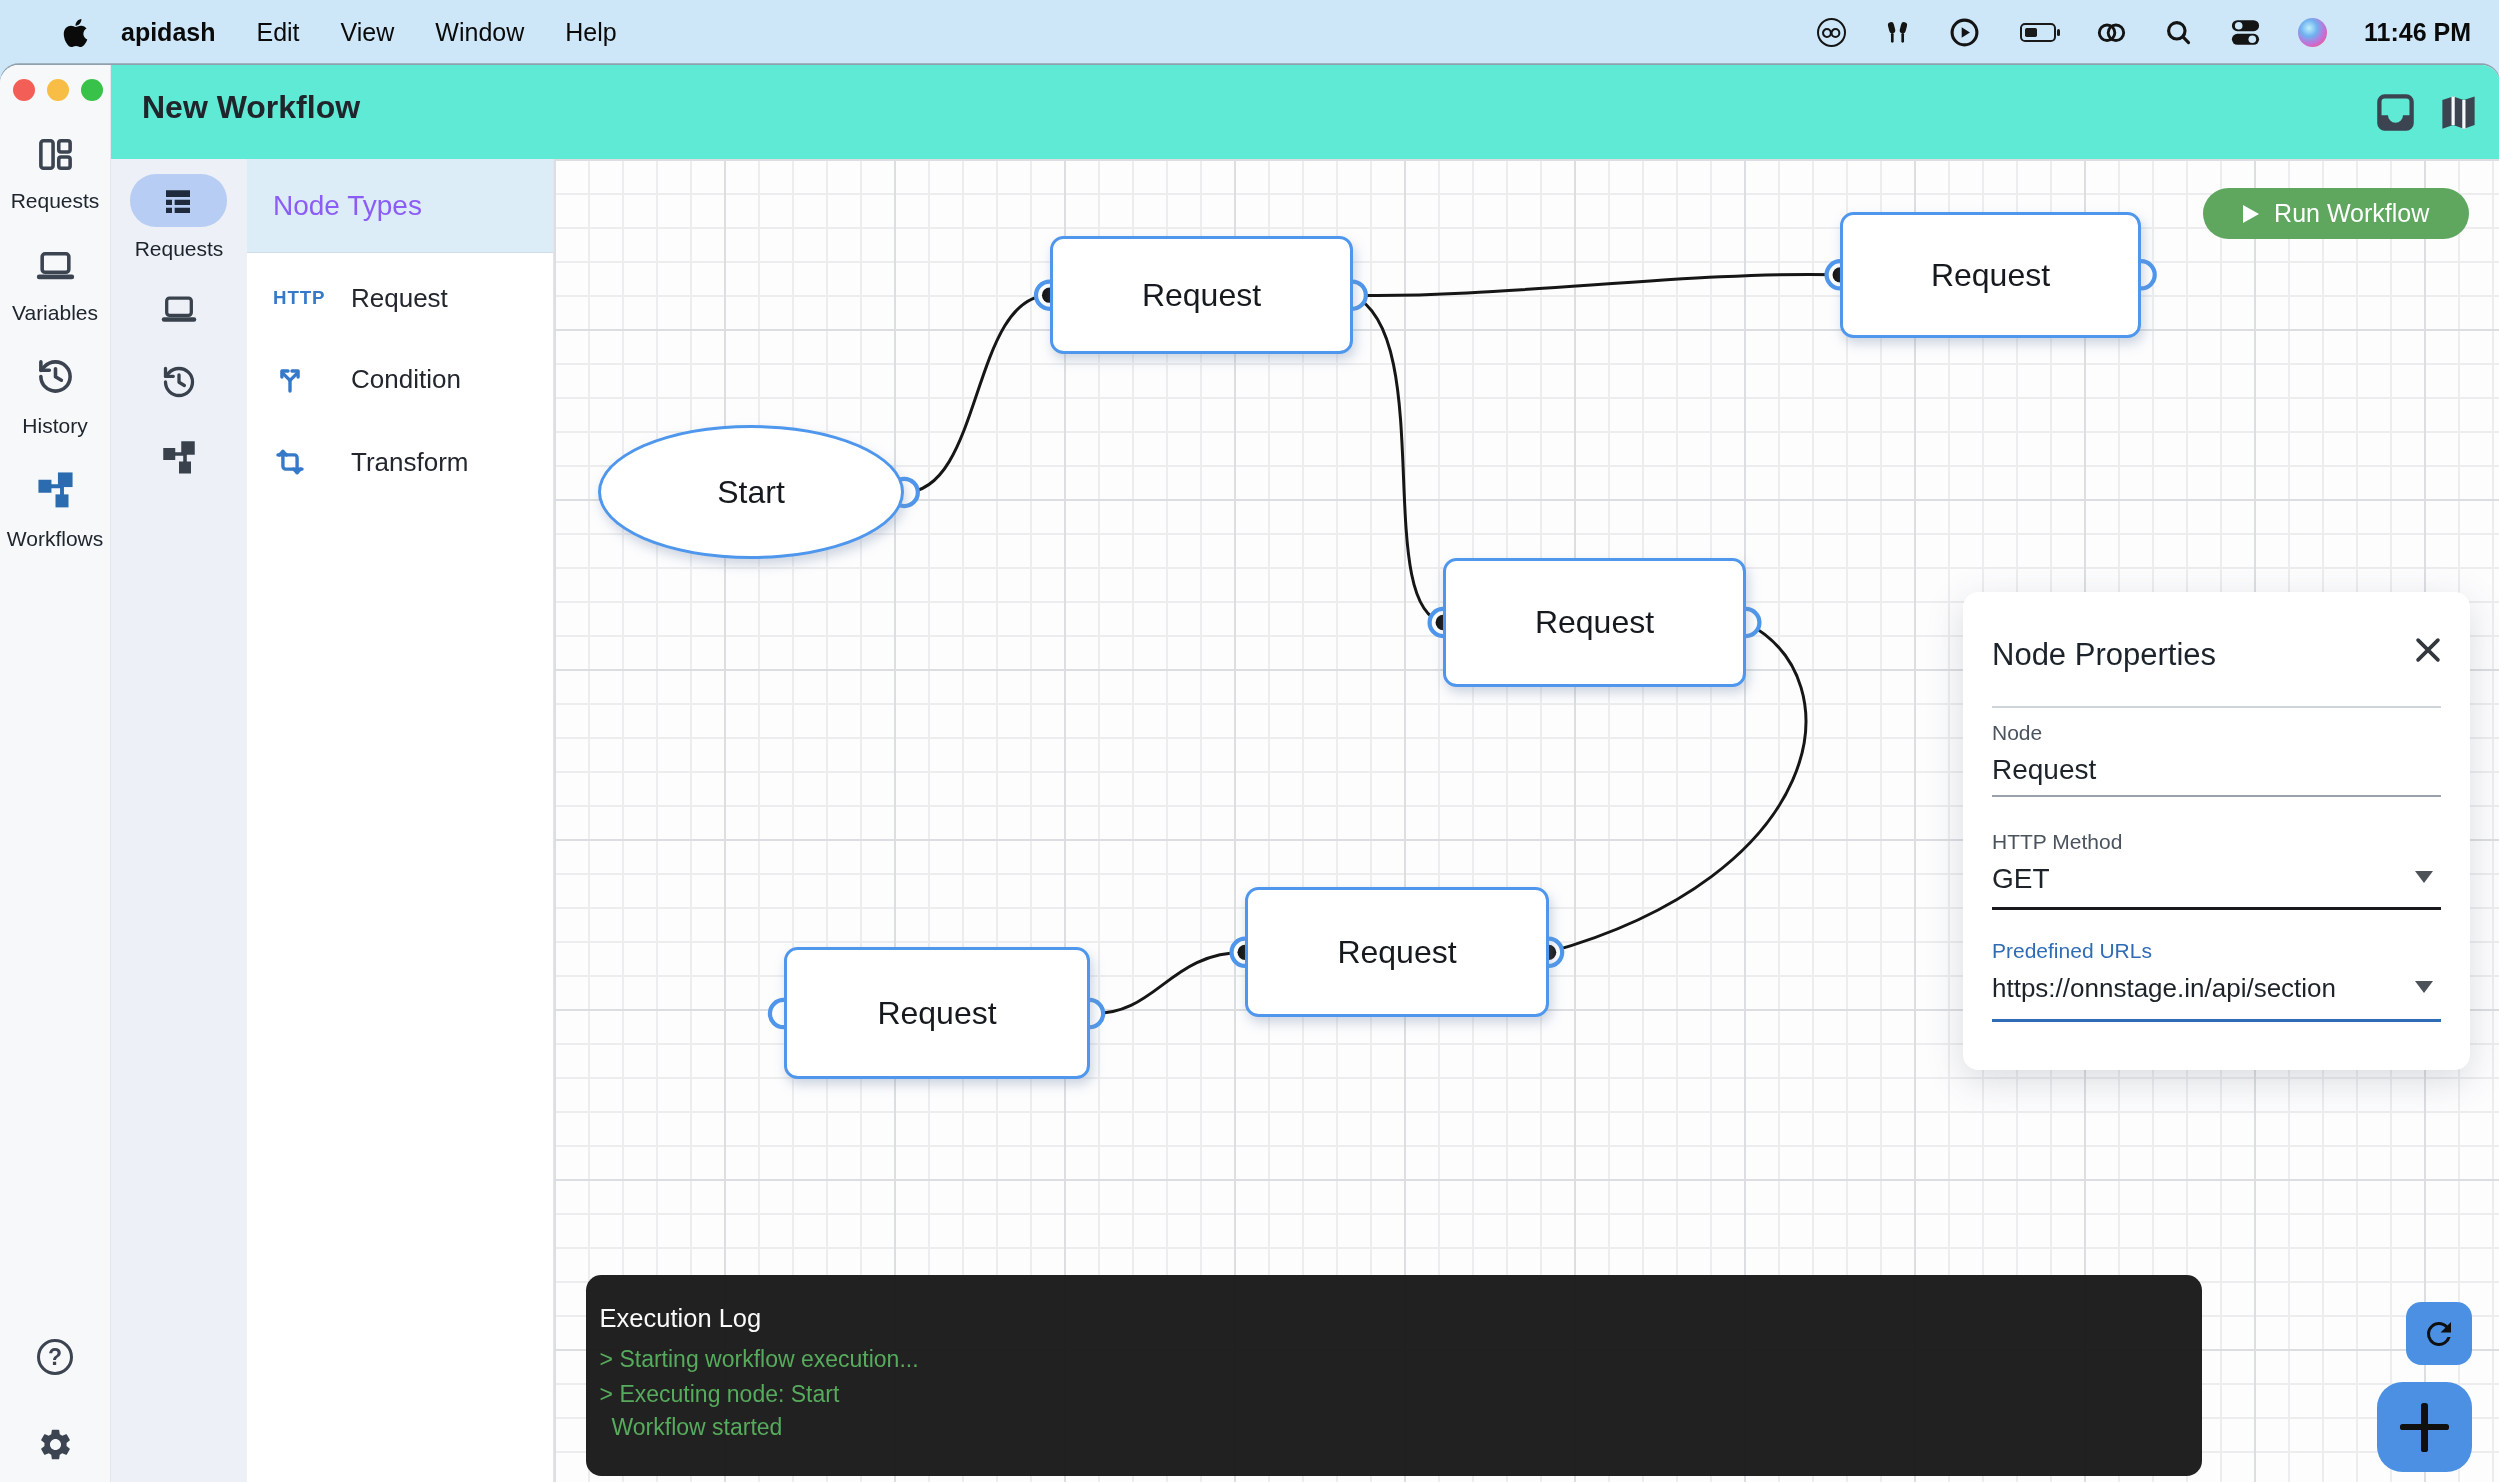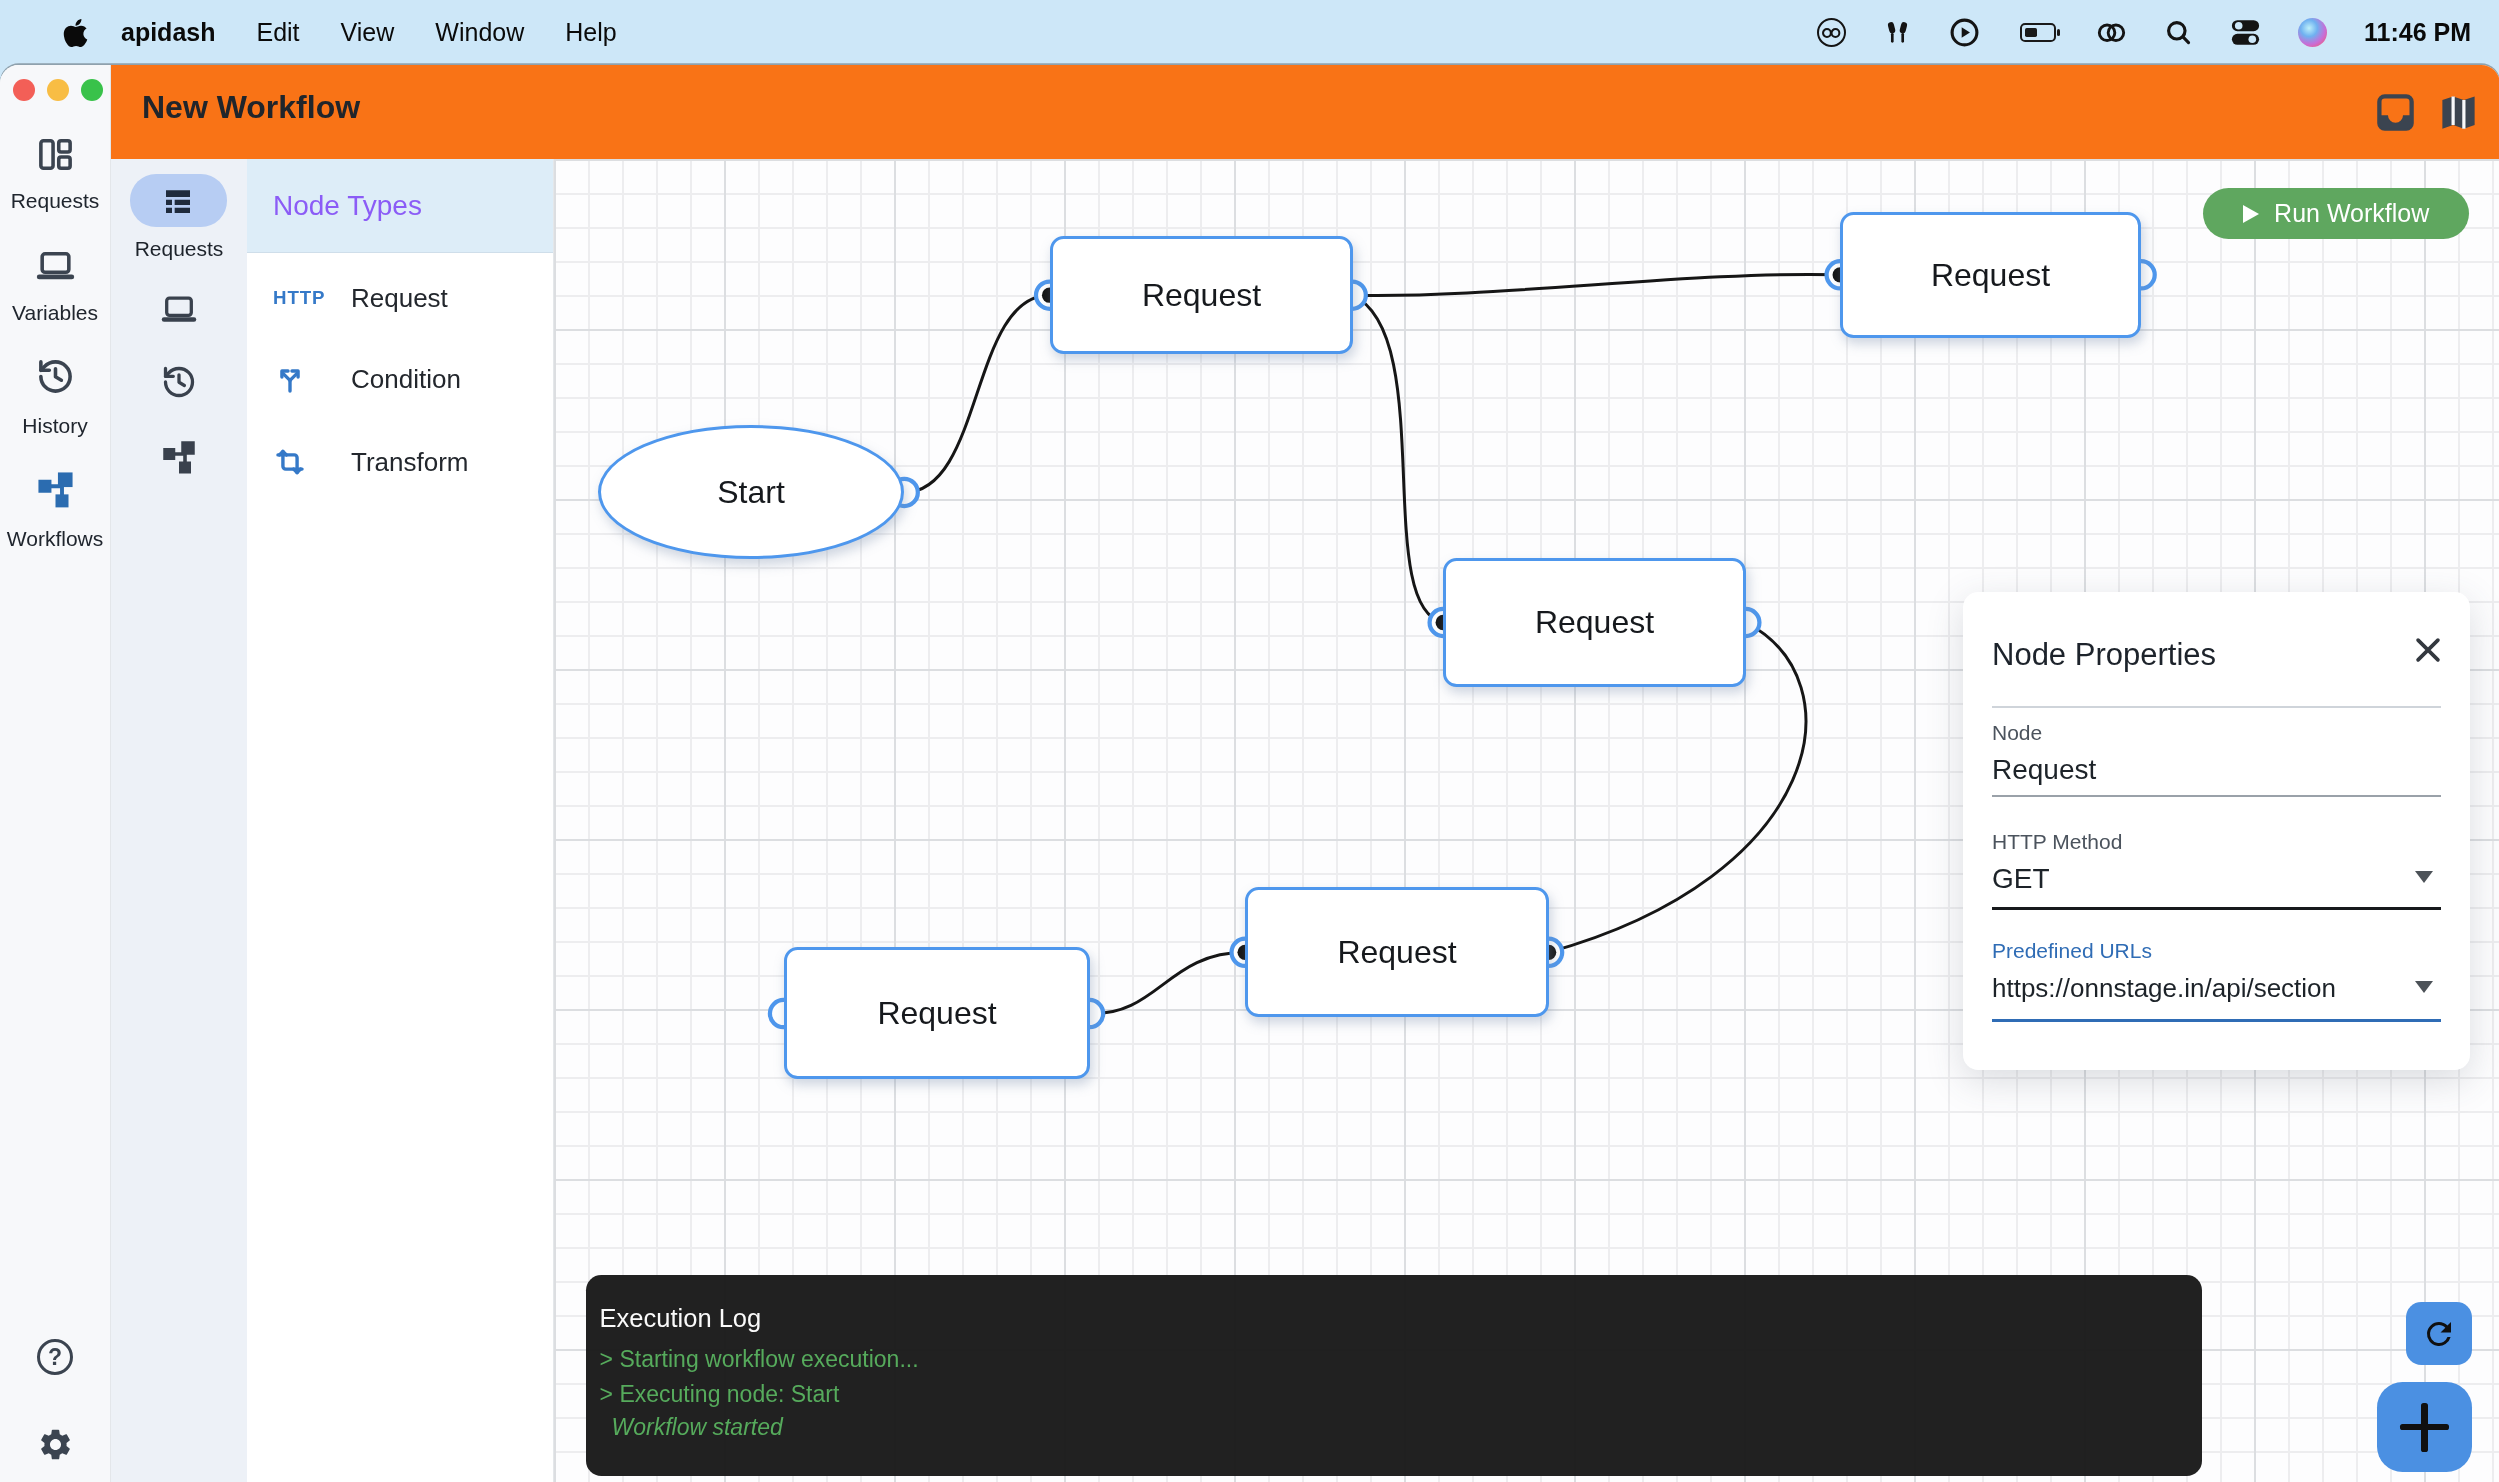--- a/index.html
+++ b/index.html
@@ -29,21 +29,21 @@
   .tl.red{ background:#f35f57; } .tl.yellow{ background:#f8bd44; } .tl.green{ background:#39c24a; }
 
   
   .rail { position:absolute; left:0; top:0; width:111px; height:1418px; background:#f7f8fa; border-right:1.7px solid #e3e6ea; z-index:20; }
   .ri { position:absolute; left:0; width:110px; text-align:center; }
   .ri svg { display:inline-block; }
   .rlabel { position:absolute; left:0; width:110px; text-align:center; font-size:21px; color:#20262e; }
   .helpcirc { margin:0 auto; width:36px; height:36px; border:3px solid #3b4450; border-radius:50%; font-size:23px; font-weight:700; color:#3b4450; display:flex; align-items:center; justify-content:center; }
 
   
-  .header { position:absolute; left:111px; top:0; width:2388px; height:94px; background:#f97316; z-index:10; }
+  .header { position:absolute; left:111px; top:0; width:2388px; height:94px; background:#5eead4; z-index:10; }
   .wtitle { position:absolute; left:31px; top:24px; font-size:32px; font-weight:600; color:#20252b; }
   .hicon { position:absolute; top:25.5px; width:43px; height:43px; }
 
   
   .rail2 { position:absolute; left:111px; top:94px; width:136px; height:1324px; background:#edf1f7; z-index:9; }
   .pill { position:absolute; left:18.7px; top:15.3px; width:97px; height:53px; border-radius:26px; background:#b7cdf3; display:flex; align-items:center; justify-content:center; }
   .r2label { position:absolute; left:0; top:78px; width:136px; text-align:center; font-size:21px; color:#1d232b; }
   .r2icon { position:absolute; left:0; width:136px; text-align:center; }
 
   
@@ -80,21 +80,21 @@
   .p-label { position:absolute; left:29px; font-size:21px; color:#4b535d; }
   .p-value { position:absolute; left:29px; font-size:28px; color:#1d2329; }
   .p-line { position:absolute; left:29px; right:29px; height:1.7px; }
   .caret { position:absolute; right:37px; width:0; height:0; border-left:9.4px solid transparent; border-right:9.4px solid transparent; border-top:12.8px solid #4c5258; }
   .blue { color:#2f6cb5; }
 
   
   .log { position:absolute; left:32px; top:1116px; width:1616px; height:201px; background:rgba(26,26,26,.97); border-radius:15.3px; z-index:4; }
   .log-title { position:absolute; left:13.6px; top:29px; font-size:25.5px; font-weight:500; color:#fafafa; }
   .log-line { position:absolute; left:13.6px; font-size:23px; color:#56ab5c; }
-  .log-line.indent { left:25.5px;font-style:italic; }
+  .log-line.indent { left:25.5px; }
 
   .fab { position:absolute; background:#4b90e2; display:flex; align-items:center; justify-content:center; z-index:6; }
   .fab.refresh { left:1852px; top:1143px; width:66px; height:63px; border-radius:15.3px; }
   .fab.plus { left:1823px; top:1223px; width:95px; height:90px; border-radius:25.5px; }
   .plusbar { position:relative; width:49px; height:49px; }
   .plusbar:before, .plusbar:after { content:""; position:absolute; background:#101010; border-radius:2.6px; }
   .plusbar:before { left:21px; top:0; width:6.8px; height:49px; }
   .plusbar:after { left:0; top:21px; width:49px; height:6.8px; }
 </style>
 </head>

